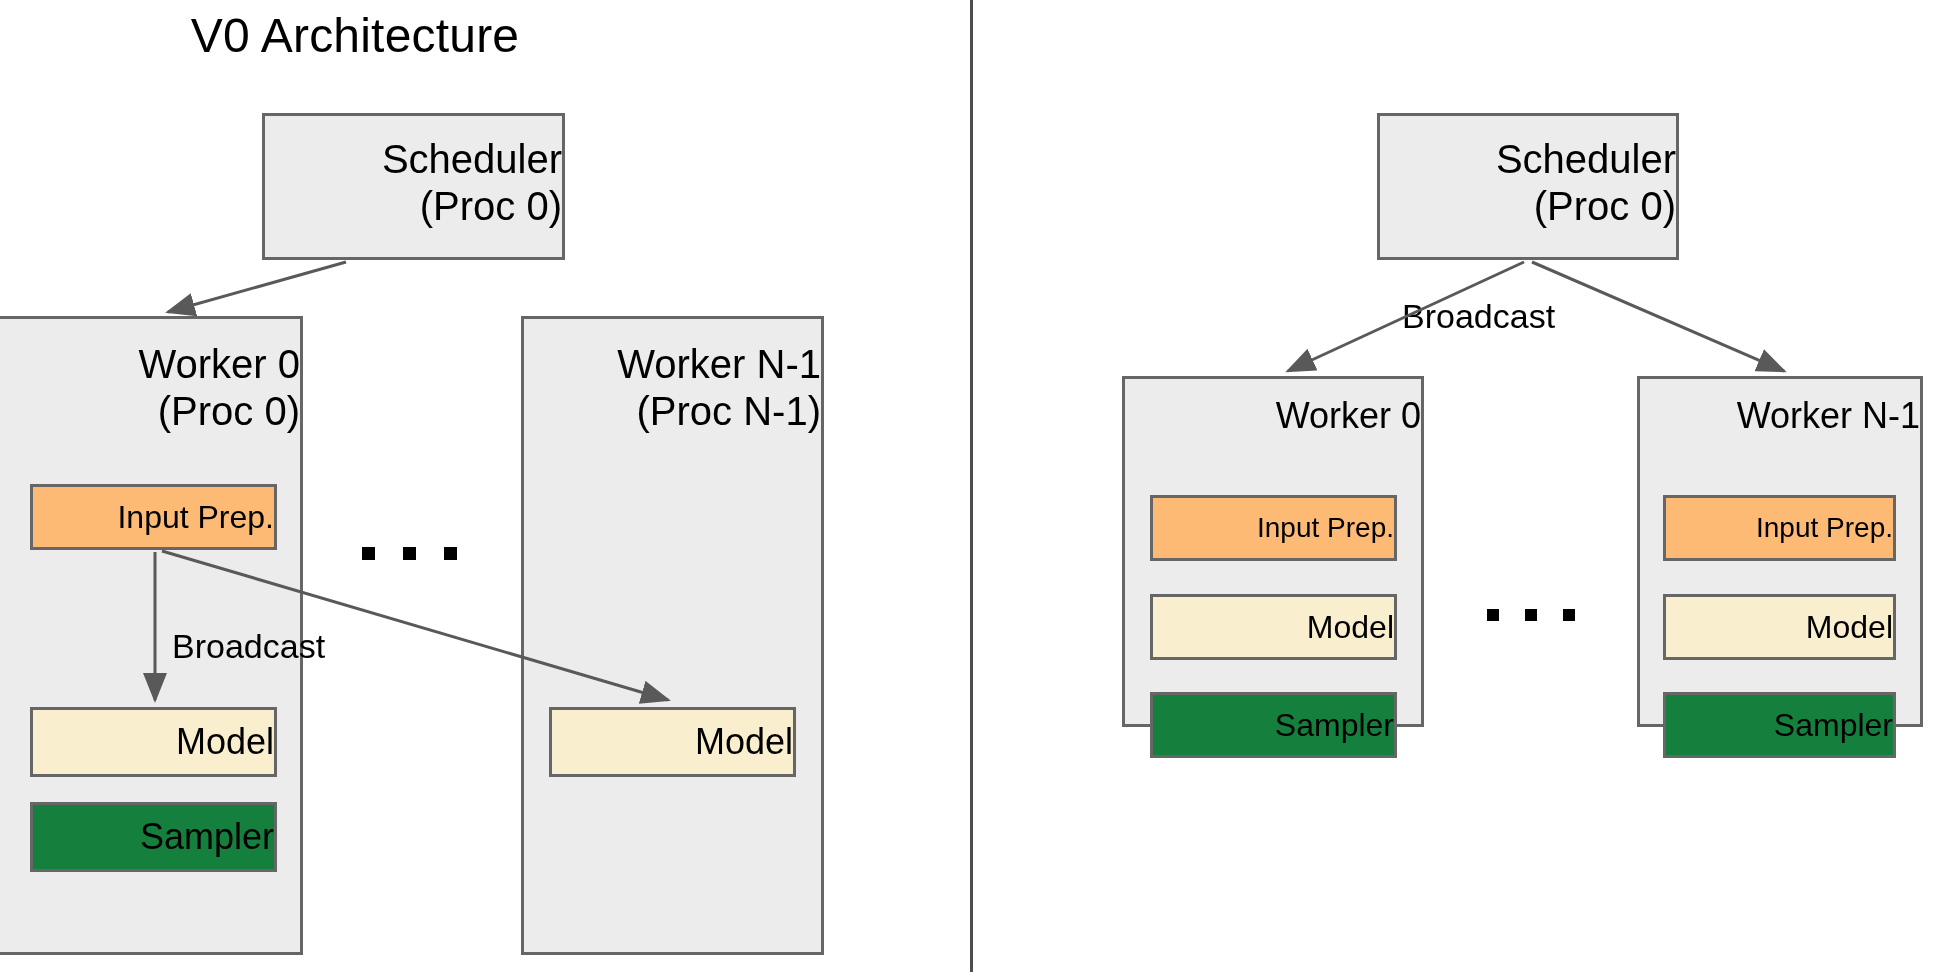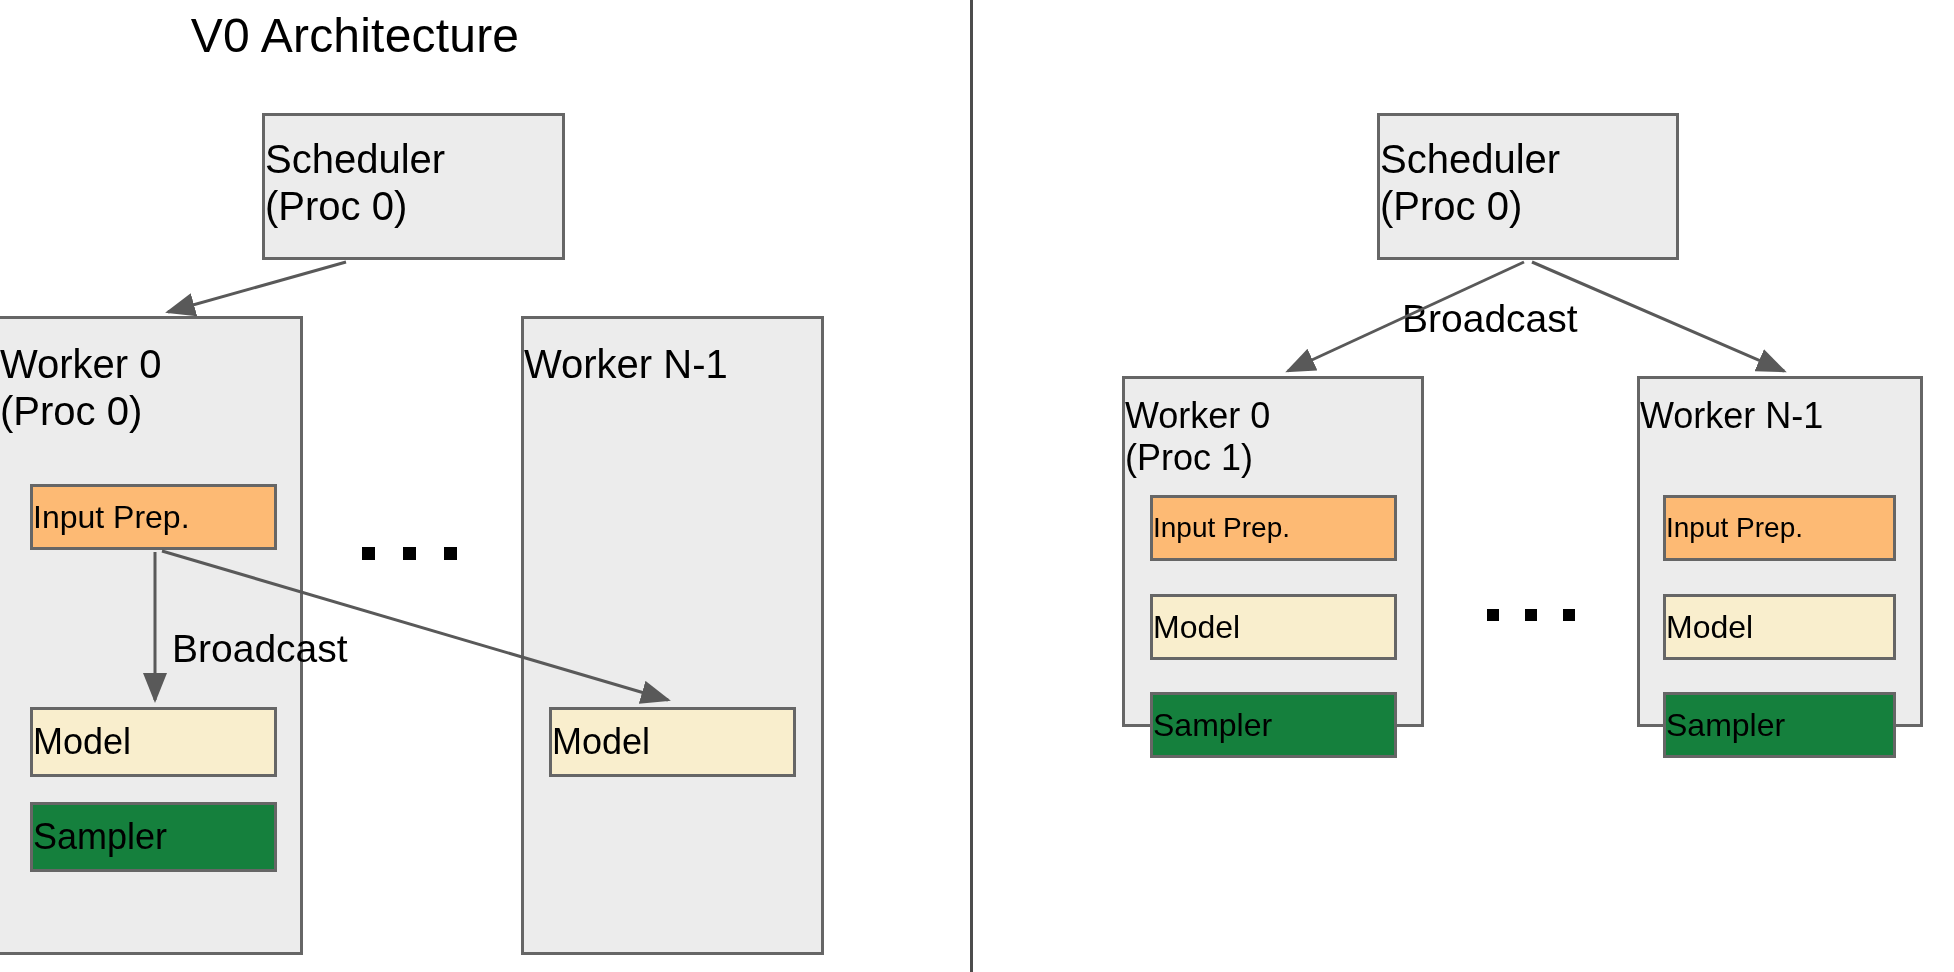--- a/index.html
+++ b/index.html
@@ -13,21 +13,21 @@
     position:relative;
   }
   .stage{position:absolute;left:0;top:0;width:1954px;height:972px;border-radius:20px;}
 
   
   .box{
     position:absolute;
     box-sizing:border-box;
     border:3px solid #666666;
     background:#ececec;
-    text-align:left;
+    text-align:right;
     line-height:1.18;
   }
   .box.group{background:#ececec;}
   .box.purple{background:#fdba74;}
   .box.yellow{background:#f9eecd;}
   .box.green{background:#15803d;}
 
   .box-label{
     display:block;
     white-space:pre-line;
@@ -64,21 +64,21 @@
     display:block;
     width:13px;height:13px;
     background:#000000;
   }
   .dots.small{gap:26px;}
   .dots.small span{width:12px;height:12px;}
 
   
   .arrow-label{
     position:absolute;
-    font-size:39px;
+    font-size:34px;
     white-space:nowrap;
     background:transparent;
   }
 
   
   svg.edges{
     position:absolute;left:0;top:0;
     width:1954px;height:972px;
     pointer-events:none;
     overflow:visible;
@@ -108,20 +108,21 @@
   </div>
   <div class="box yellow" style="left:30px;top:707px;width:247px;height:70px;font-size:36px;line-height:64px;">
     <span class="box-label">Model</span>
   </div>
   <div class="box green" style="left:30px;top:802px;width:247px;height:70px;font-size:36px;line-height:64px;">
     <span class="box-label">Sampler</span>
   </div>
 
   <div class="box group" style="left:521px;top:316px;width:303px;height:639px;padding-top:22px;font-size:40px;">
     <span class="box-label">Worker N-1</span>
+    <span class="box-label">(Proc N-1)</span>
   </div>
   <div class="box yellow" style="left:549px;top:707px;width:247px;height:70px;font-size:36px;line-height:64px;">
     <span class="box-label">Model</span>
   </div>
 
   <div class="dots" style="left:362px;top:547px;">
     <span></span>
     <span></span>
     <span></span>
   </div>
@@ -131,21 +132,20 @@
 
   <div class="box group" style="left:1377px;top:113px;width:302px;height:147px;padding-top:20px;font-size:40px;">
     <span class="box-label">Scheduler</span>
     <span class="box-label">(Proc 0)</span>
   </div>
 
   <div class="arrow-label" style="left:1402px;top:297px;">Broadcast</div>
 
   <div class="box group" style="left:1122px;top:376px;width:302px;height:351px;padding-top:16px;font-size:36px;">
     <span class="box-label">Worker 0</span>
-    <span class="box-label">(Proc 1)</span>
   </div>
   <div class="box purple" style="left:1150px;top:495px;width:247px;height:66px;font-size:28px;line-height:60px;">
     <span class="box-label">Input Prep.</span>
   </div>
   <div class="box yellow" style="left:1150px;top:594px;width:247px;height:66px;font-size:32px;line-height:60px;">
     <span class="box-label">Model</span>
   </div>
   <div class="box green" style="left:1150px;top:692px;width:247px;height:66px;font-size:32px;line-height:60px;">
     <span class="box-label">Sampler</span>
   </div>

